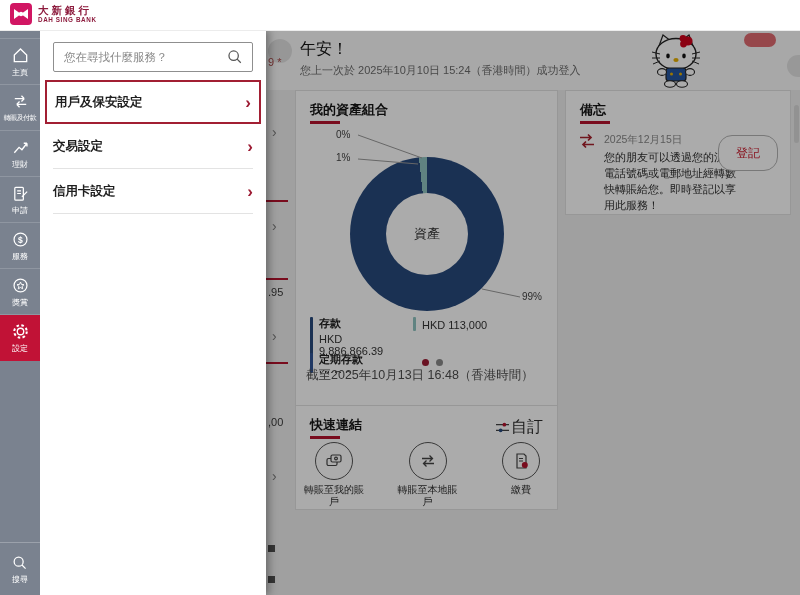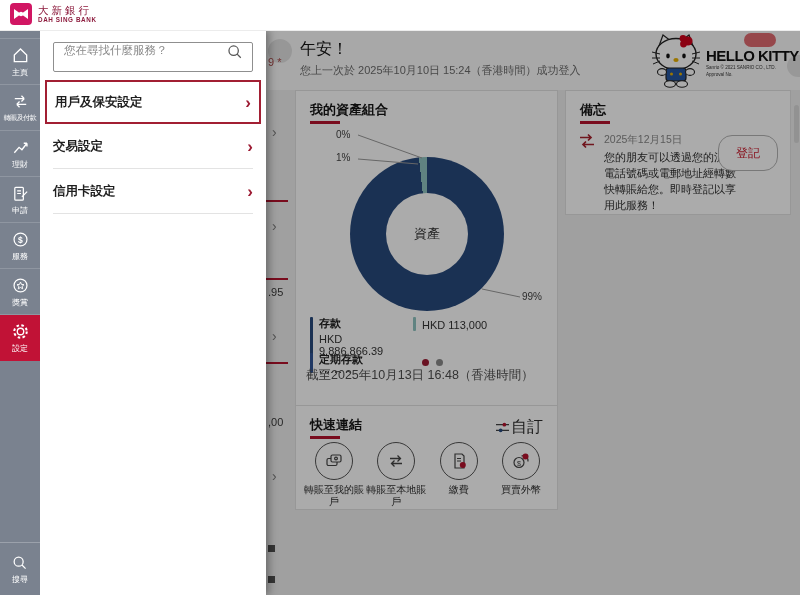--- a/index.html
+++ b/index.html
@@ -8,38 +8,38 @@
   #app{position:relative;width:800px;height:595px;background:#fff}
   .abs{position:absolute}
   svg{display:block}
 
   
   .header{left:0;top:0;width:800px;height:30px;background:#fff;border-bottom:1px solid #ececec;z-index:50}
   .logo-wrap{left:10px;top:3px;display:flex;align-items:center;gap:6px}
   .logo-mark{width:22px;height:22px;border-radius:4px;background:#d11663;position:relative}
   .logo-mark svg{position:absolute;left:2px;top:2px}
   .logo-text{display:flex;flex-direction:column;line-height:1}
-  .logo-zh{font-size:10.5px;font-weight:normal;color:#8d1b3d;letter-spacing:3px}
+  .logo-zh{font-size:10.5px;font-weight:bold;color:#8d1b3d;letter-spacing:3px}
   .logo-en{font-size:6.3px;font-weight:bold;color:#8d1b3d;letter-spacing:.6px;margin-top:2px}
   .header-right{right:0;top:0;height:30px;display:flex;align-items:stretch}
   .hr-cell{width:54px;display:flex;align-items:center;justify-content:center;border-left:1px solid #e8e8e8;cursor:pointer}
   .lang{font-size:11px;color:#222;font-weight:bold}
 
   
   .sidebar{left:0;top:30px;width:40px;height:565px;background:#7a828f;z-index:40;display:flex;flex-direction:column;padding-top:8px;box-sizing:border-box}
   .side-item{height:45px;display:flex;flex-direction:column;align-items:center;justify-content:center;gap:2px;color:#fff;cursor:pointer;border-bottom:1px solid rgba(255,255,255,.16)}
   .side-item:first-child{border-top:1px solid rgba(255,255,255,.16)}
   .side-label{font-size:8px;letter-spacing:0;white-space:nowrap;transform-origin:center}
   .side-label.tiny{font-size:7px;letter-spacing:-.5px}
   .side-item.active{background:#c11236;border-bottom-color:#c11236}
   .side-search{margin-top:auto;height:52px;border-top:1px solid rgba(255,255,255,.25);display:flex;flex-direction:column;align-items:center;justify-content:center;gap:2px;color:#fff;cursor:pointer}
 
   
   .panel{left:40px;top:30px;width:226px;height:565px;background:#fff;z-index:30;box-shadow:3px 0 8px rgba(0,0,0,.35)}
-  .panel-search{margin:12px 13px 8px;height:30px;border:1px solid #8f8f8f;border-radius:2px;display:flex;align-items:flex-start;padding:0 8px;box-sizing:border-box;background:#fff}
+  .panel-search{margin:12px 13px 8px;height:30px;border:1px solid #8f8f8f;border-radius:2px;display:flex;align-items:center;padding:0 8px;box-sizing:border-box;background:#fff}
   .panel-search input{border:0;outline:0;flex:1;font-size:11.5px;color:#555;font-family:inherit;background:transparent}
   .panel-search input::placeholder{color:#8a8a8a}
   .menu-item{height:44px;display:flex;align-items:center;justify-content:space-between;margin:0 13px;border-bottom:1px solid #e3e3e3;cursor:pointer}
   .menu-label{font-size:12.5px;font-weight:bold;color:#1f1f1f}
   .menu-chev{font-size:17px;color:#9d1c34;font-weight:bold;line-height:1}
   .menu-item.hl{border:2px solid #a21f33;margin:0 5px;padding:0 8px;height:40px}
 
   
   .main{left:266px;top:30px;width:534px;height:565px;background:#efefef;z-index:1;overflow:hidden}
   .topband{left:0;top:0;width:534px;height:60px;background:#fbfbfb}
@@ -219,27 +219,20 @@
         <ellipse cx="26" cy="28" rx="2.6" ry="2" fill="#e8b000"></ellipse>
         <path d="M2 20 L10 22 M2 26 L10 26 M3 32 L10 29 M50 20 L42 22 M50 26 L42 26 M49 32 L42 29" stroke="#222" stroke-width="1"></path>
         <rect x="16" y="36" width="20" height="13" rx="3" fill="#2456a0" stroke="#222" stroke-width="1.2"></rect>
         <circle cx="21.5" cy="42" r="1.5" fill="#e8b000"></circle>
           <circle cx="30.5" cy="42" r="1.5" fill="#e8b000"></circle>
         <ellipse cx="12" cy="40" rx="4.5" ry="3.4" fill="#fff" stroke="#222" stroke-width="1.1"></ellipse>
         <ellipse cx="40" cy="40" rx="4.5" ry="3.4" fill="#fff" stroke="#222" stroke-width="1.1"></ellipse>
         <ellipse cx="20" cy="52" rx="5.5" ry="3.2" fill="#fff" stroke="#222" stroke-width="1.1"></ellipse>
         <ellipse cx="32" cy="52" rx="5.5" ry="3.2" fill="#fff" stroke="#222" stroke-width="1.1"></ellipse>
       </svg>
-      <div class="hk-text">
-        <div class="hk-title">HELLO KITTY</div>
-        <div class="hk-copy">
-          <span>Sanrio © 2021 SANRIO CO., LTD.</span><br>
-          <span>Approval No.</span>
-        </div>
-      </div>
     </div>
 
     <div class="frag-avatar"></div>
     <div class="frag frag-num" style="left:2px;top:26px;color:#a84a4a">9 *</div>
     <div class="frag frag-chev" style="left:6px;top:94px">›</div>
     <div class="frag frag-chev" style="left:6px;top:188px">›</div>
     <div class="frag frag-chev" style="left:6px;top:298px">›</div>
     <div class="frag frag-chev" style="left:6px;top:438px">›</div>
     <div class="frag-line" style="top:170px"></div>
     <div class="frag-line" style="top:248px"></div>
@@ -343,30 +336,19 @@
         <div class="ql-item">
           <div class="ql-circle">
             <svg width="18" height="18" viewBox="0 0 18 18" fill="none" stroke="#444" stroke-width="1.2">
               <path d="M5 2 h7 l2 2 v12 h-9 z"></path>
               <path d="M7 6.5 h4 M7 9 h4"></path>
               <circle cx="12.8" cy="13" r="3" fill="#b5122e" stroke="none"></circle>
             </svg>
           </div>
           <div class="ql-label">繳費</div>
         </div>
-        <div class="ql-item">
-          <div class="ql-circle">
-            <svg width="18" height="18" viewBox="0 0 18 18" fill="none" stroke="#444" stroke-width="1.2">
-              <circle cx="7" cy="10.5" r="5"></circle>
-              <path d="M9.5 4 a5 5 0 0 1 6.5 5.5"></path>
-              <text x="7" y="13.5" text-anchor="middle" font-size="7" fill="#444" stroke="none">$</text>
-              <circle cx="13.5" cy="4.5" r="3" fill="#b5122e" stroke="none"></circle>
-            </svg>
-          </div>
-          <div class="ql-label">買賣外幣</div>
-        </div>
       </div>
     </div>
   </div>
 
   <div class="abs overlay"></div>
 
 </div>
 
 </body></html>

